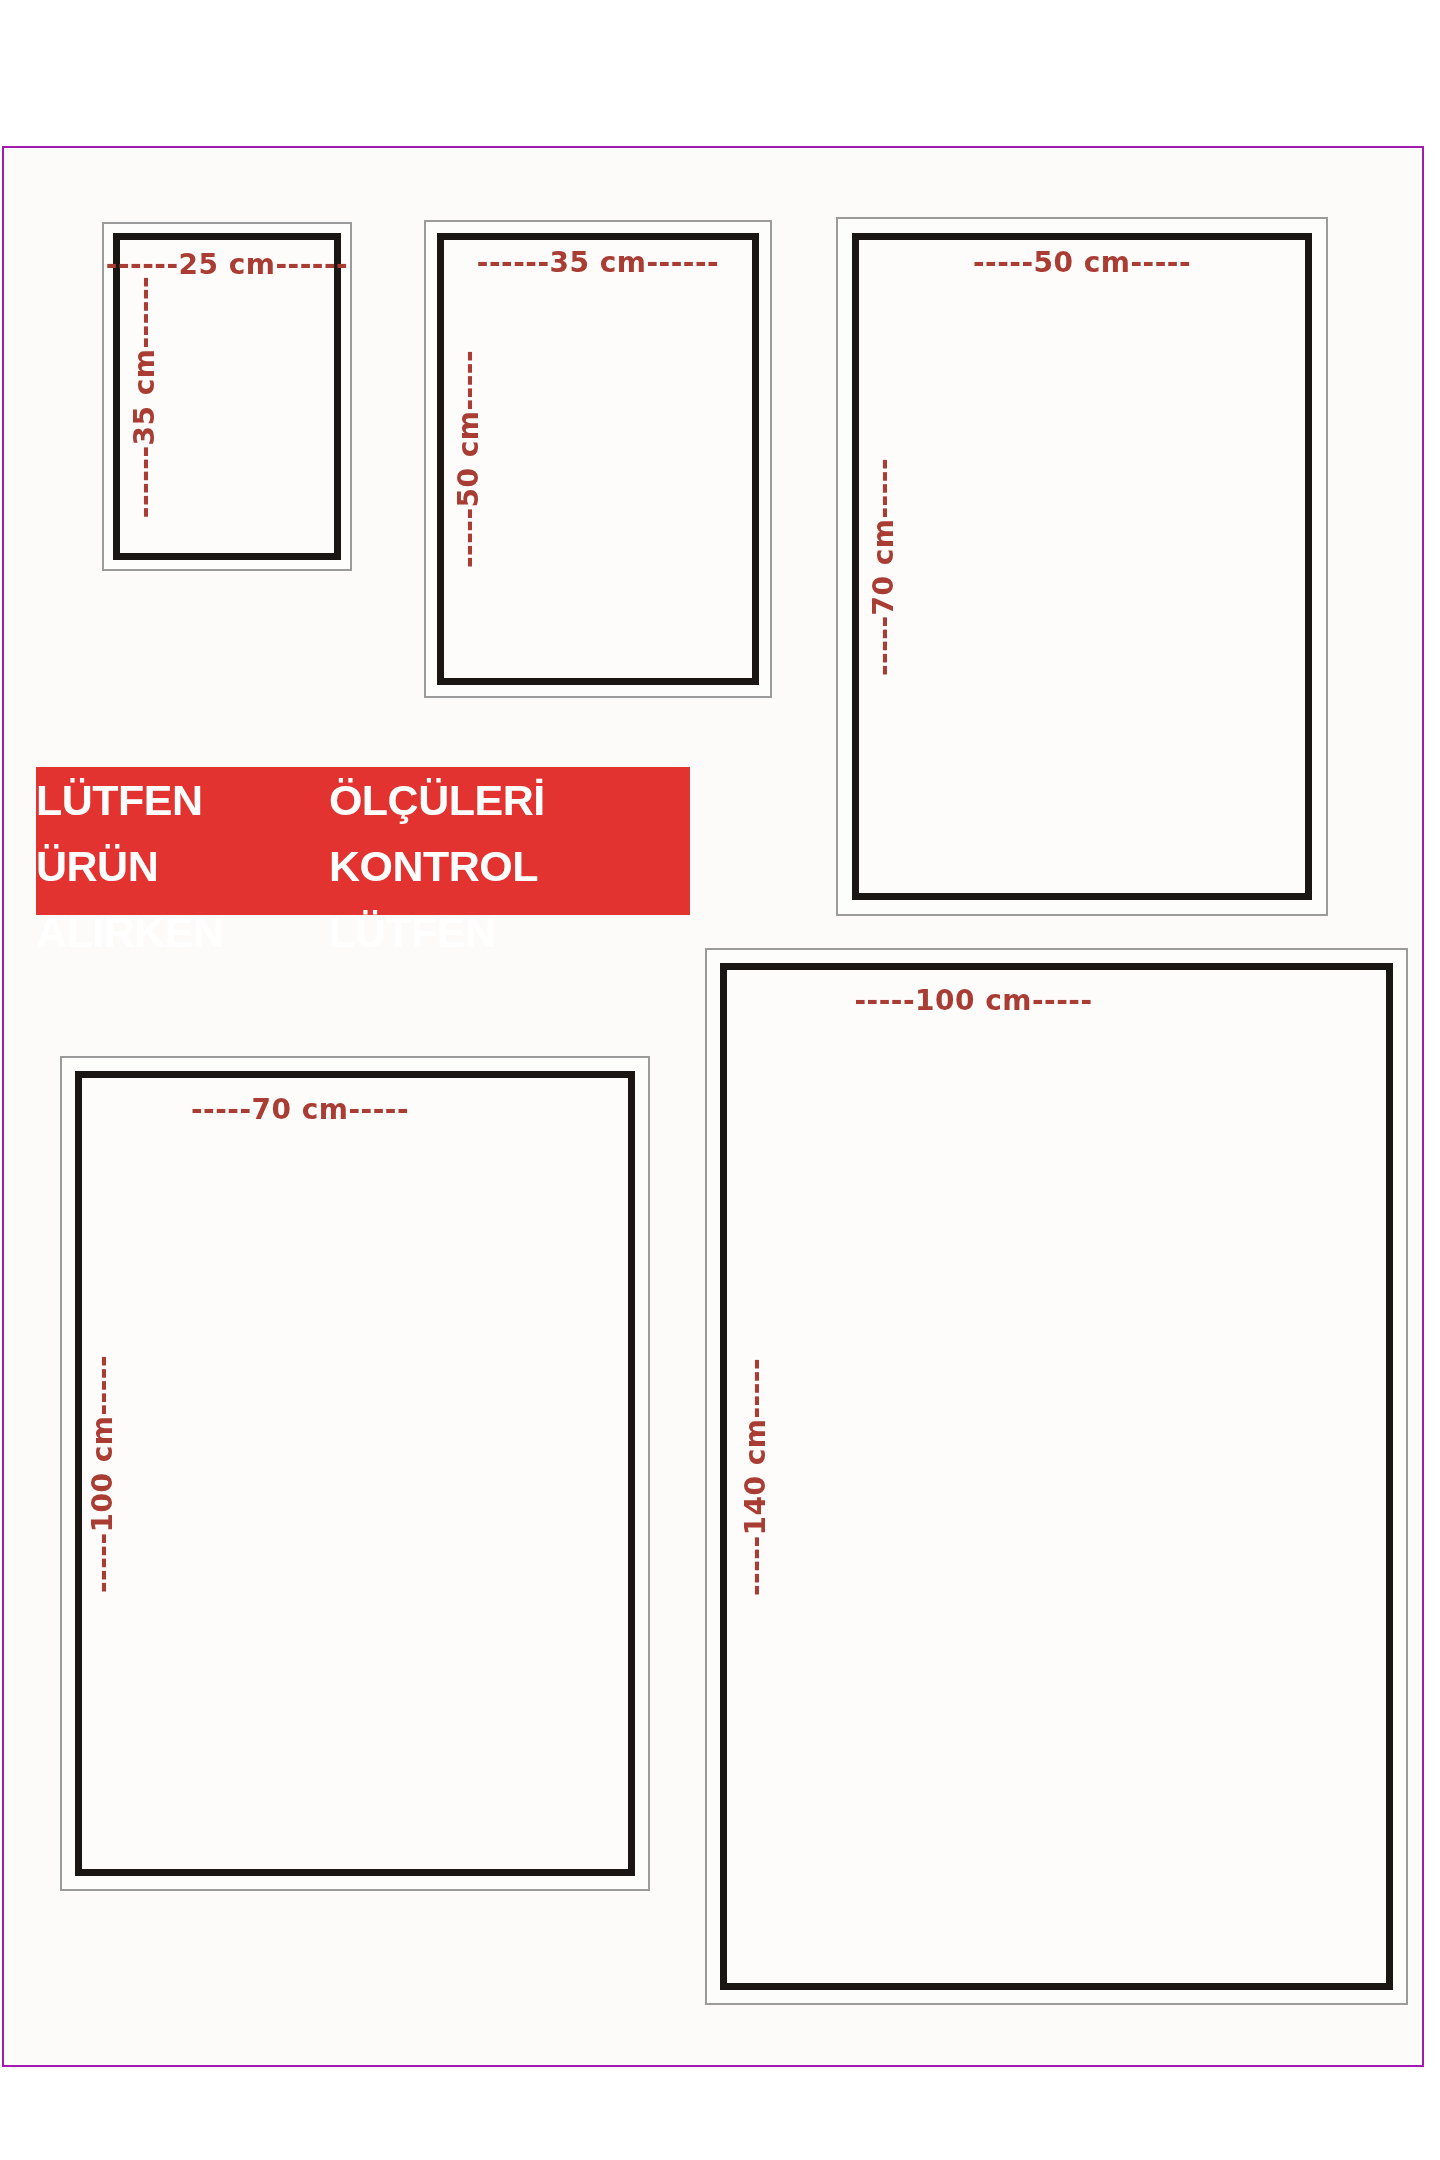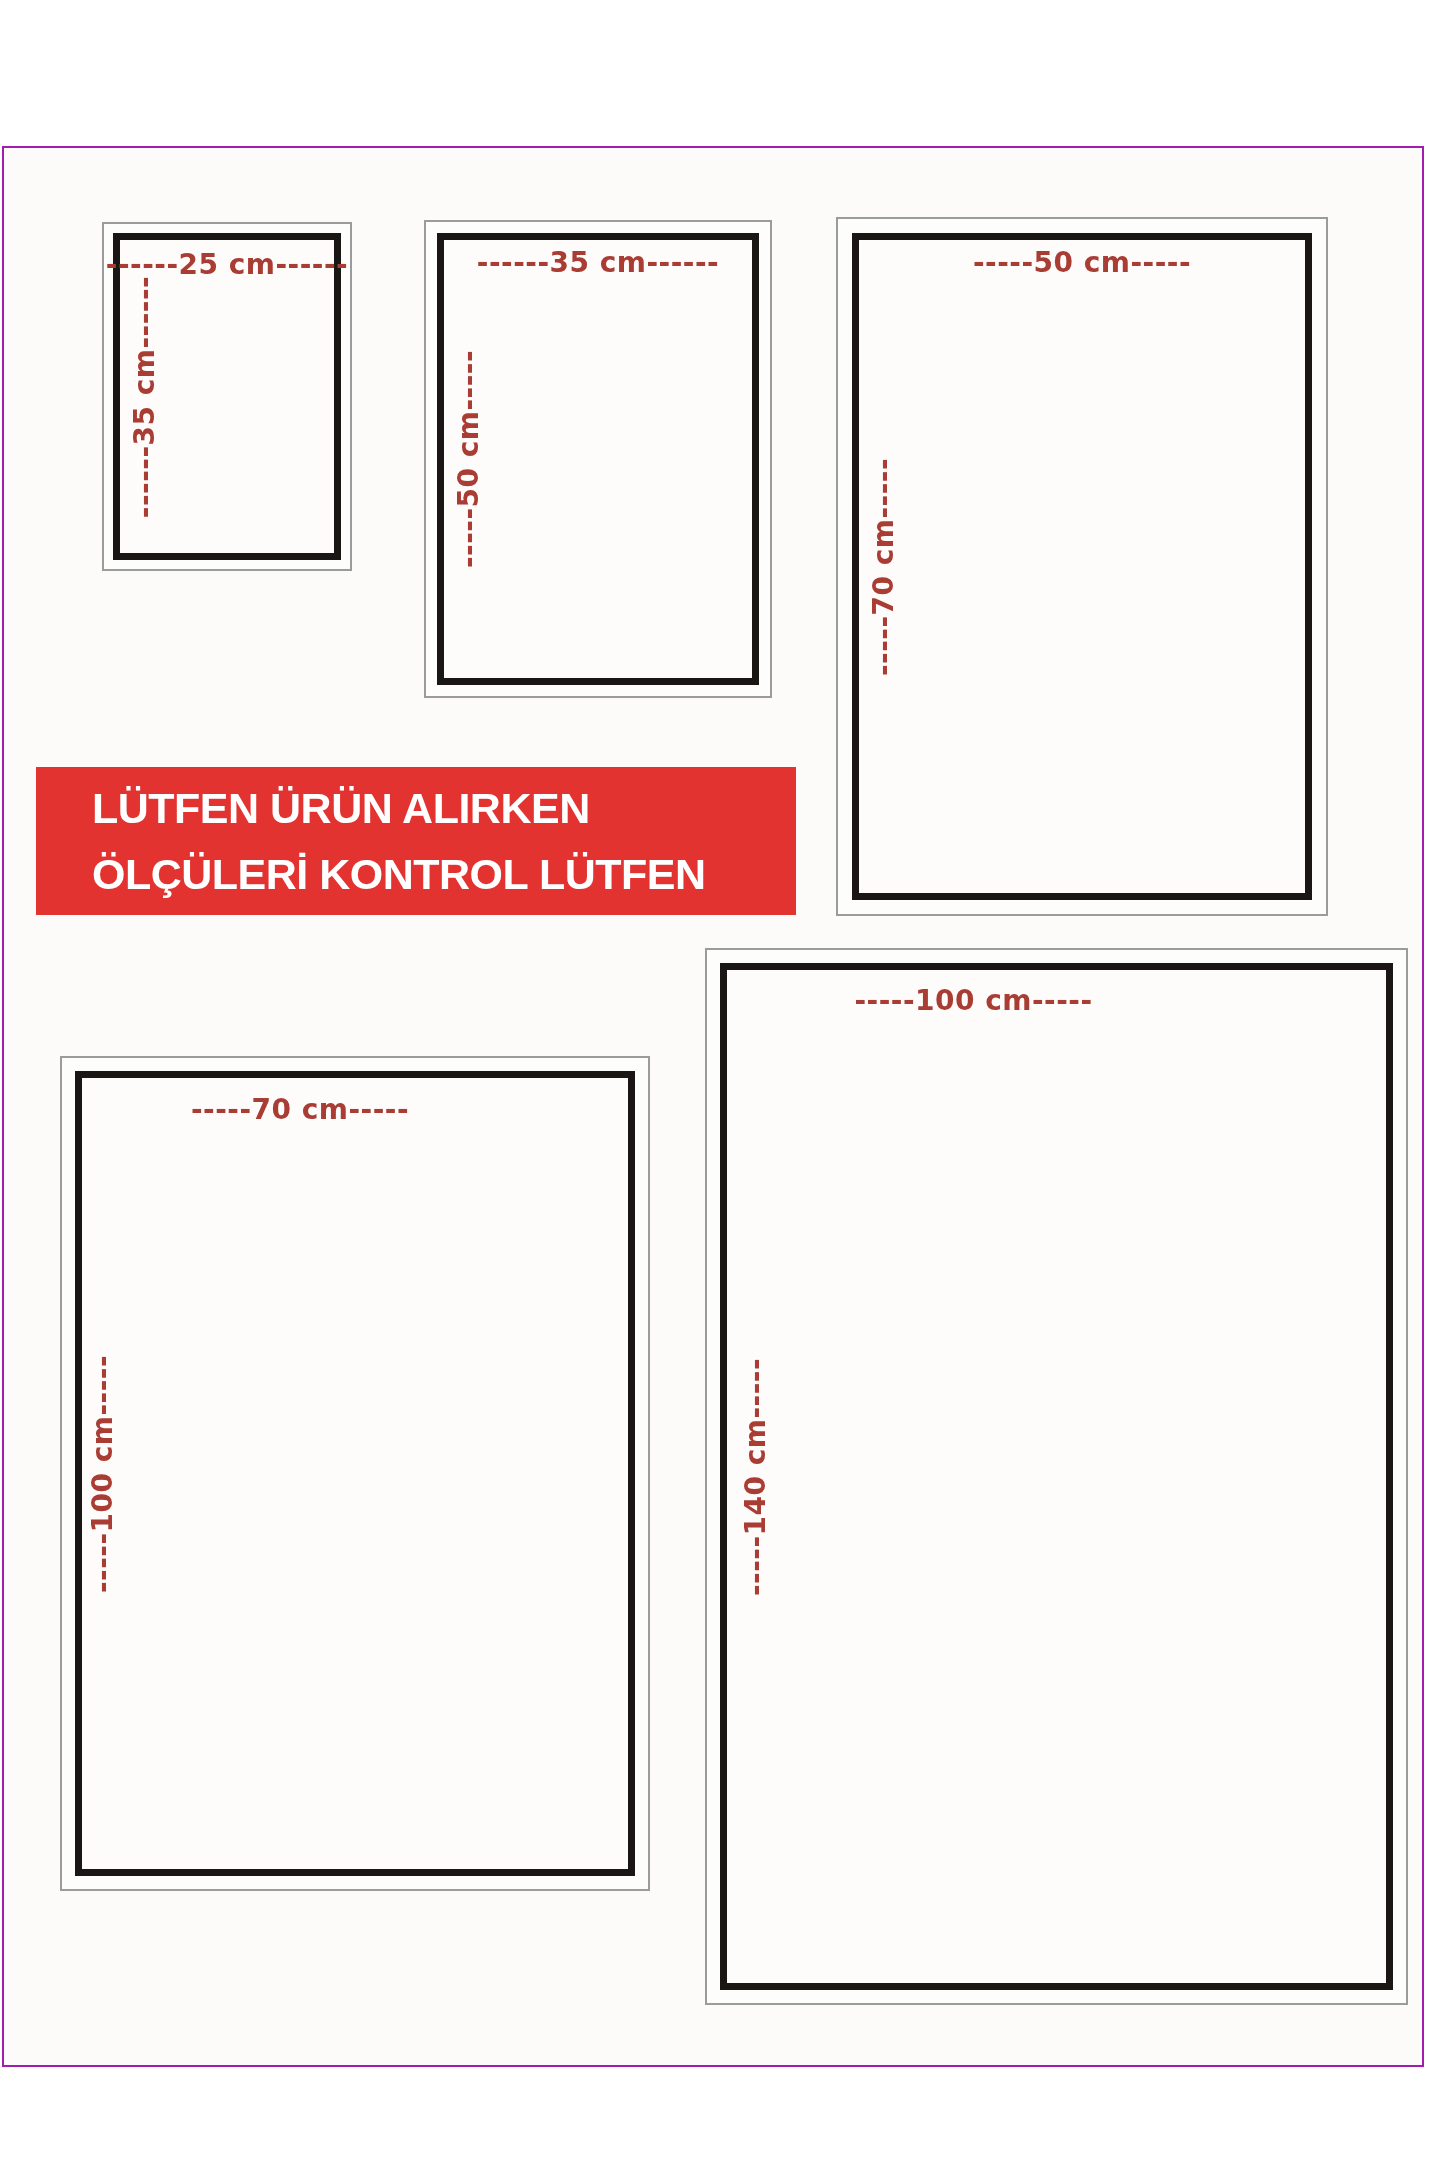--- a/index.html
+++ b/index.html
@@ -48,27 +48,26 @@
   .dim-label.h {
     top: 50%;
     left: var(--hleft, 24px);
     transform: translate(-50%, -50%) rotate(-90deg);
   }
 
   
   .banner {
     position: absolute;
     left: 32px; top: 619px;
-    width: 760px; height: 148px;
+    width: 654px; height: 148px;
     background: #e23330;
     color: #ffffff;
     display: flex;
-    flex-direction: column;
+    flex-direction: row;
     justify-content: center;
-    padding-left: 56px;
     font-family: "Liberation Sans", sans-serif;
     font-weight: bold;
     font-size: 43px;
     line-height: 66px;
     letter-spacing: -0.5px;
   }
 </style>
 </head>
 <body>
 

